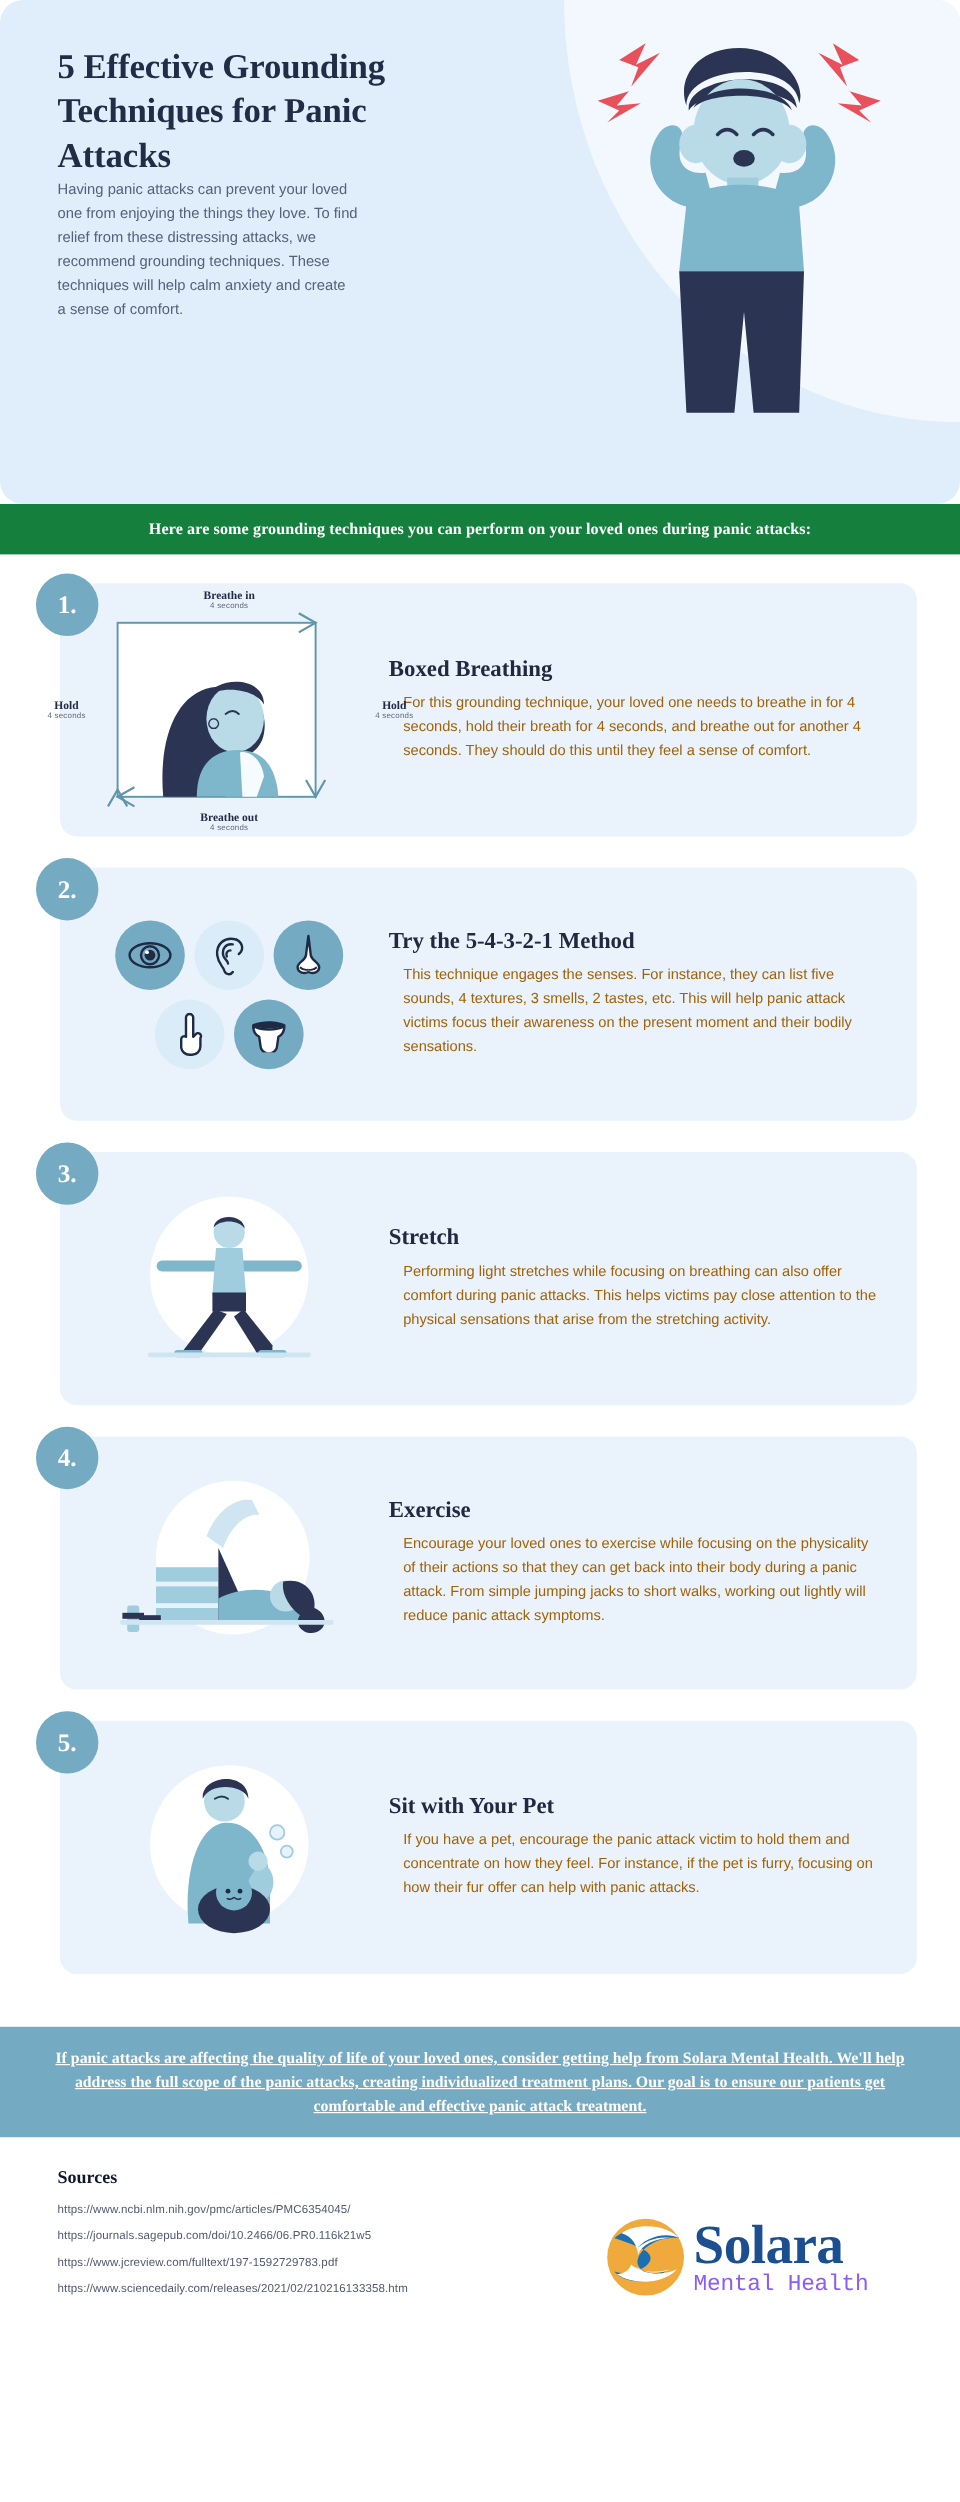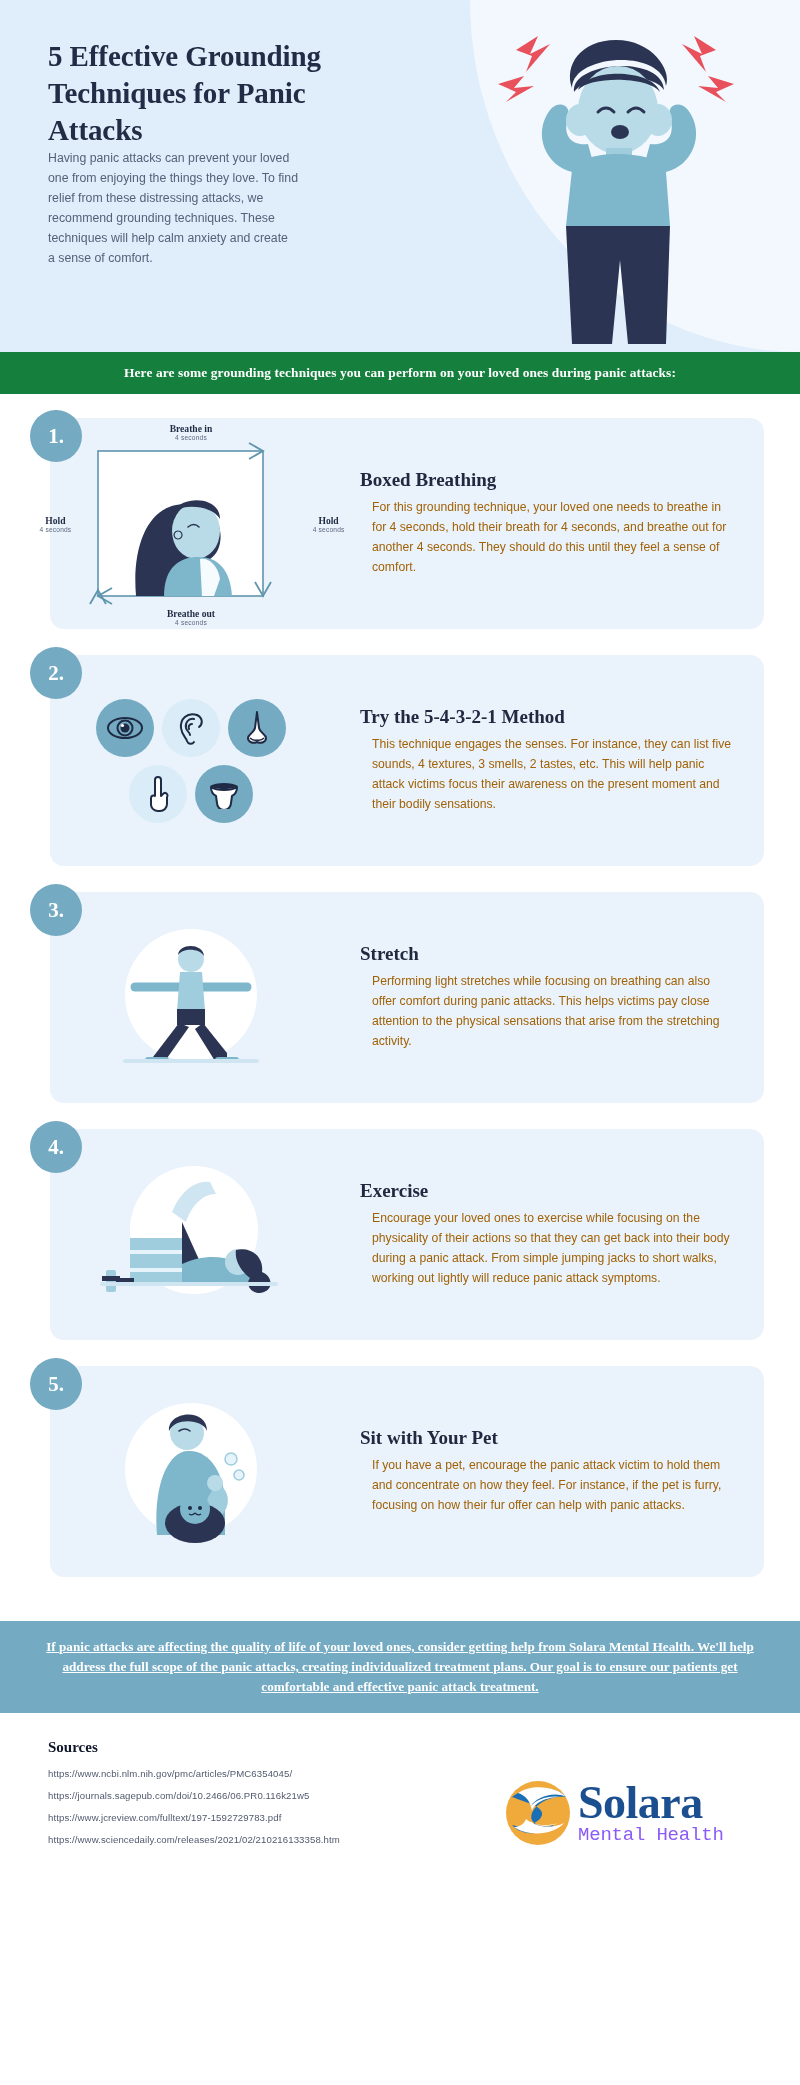--- a/index.html
+++ b/index.html
@@ -6,21 +6,21 @@
   html, body { background: #ffffff; }
   body {
     width: 800px;
     font-family: "Liberation Sans", sans-serif;
     color: #2b3murky;
     color: #2c3550;
   }
   .page { width: 800px; position: relative; overflow: hidden; background:#fff; }
 
   
-  .hero { position: relative; height: 352px; background: #dfeefa; overflow: hidden; }
+  .hero { position: relative; height: 420px; background: #dfeefa; overflow: hidden; border-radius: 19px; }
   .hero-right-inner{
     position:absolute; right:0; top:0; width:440px; height:352px;
     background:#f2f8fd;
     clip-path: ellipse(330px 352px at 100% 0%);
   }
   .hero-text { position: relative; padding: 38px 0 0 48px; width: 330px; z-index: 4; }
   .hero-title {
     font-family: "Liberation Serif", serif;
     font-weight: bold;
     font-size: 29px;
@@ -54,21 +54,20 @@
   .sections { padding: 24px 0 8px 0; }
   .sec-wrap { position: relative; margin: 0 36px 26px 36px; }
   .sec-card {
     background: #eaf3fb;
     border-radius: 14px;
     min-height: 180px;
     display: flex;
     align-items: center;
     padding: 18px 26px 18px 26px;
     margin-left: 14px;
-    gap: 36px;
   }
   .badge {
     position: absolute;
     left: -6px; top: -8px;
     width: 52px; height: 52px;
     border-radius: 50%;
     background: #74aac2;
     color: #fff;
     font-family: "Liberation Serif", serif;
     font-weight: bold;

